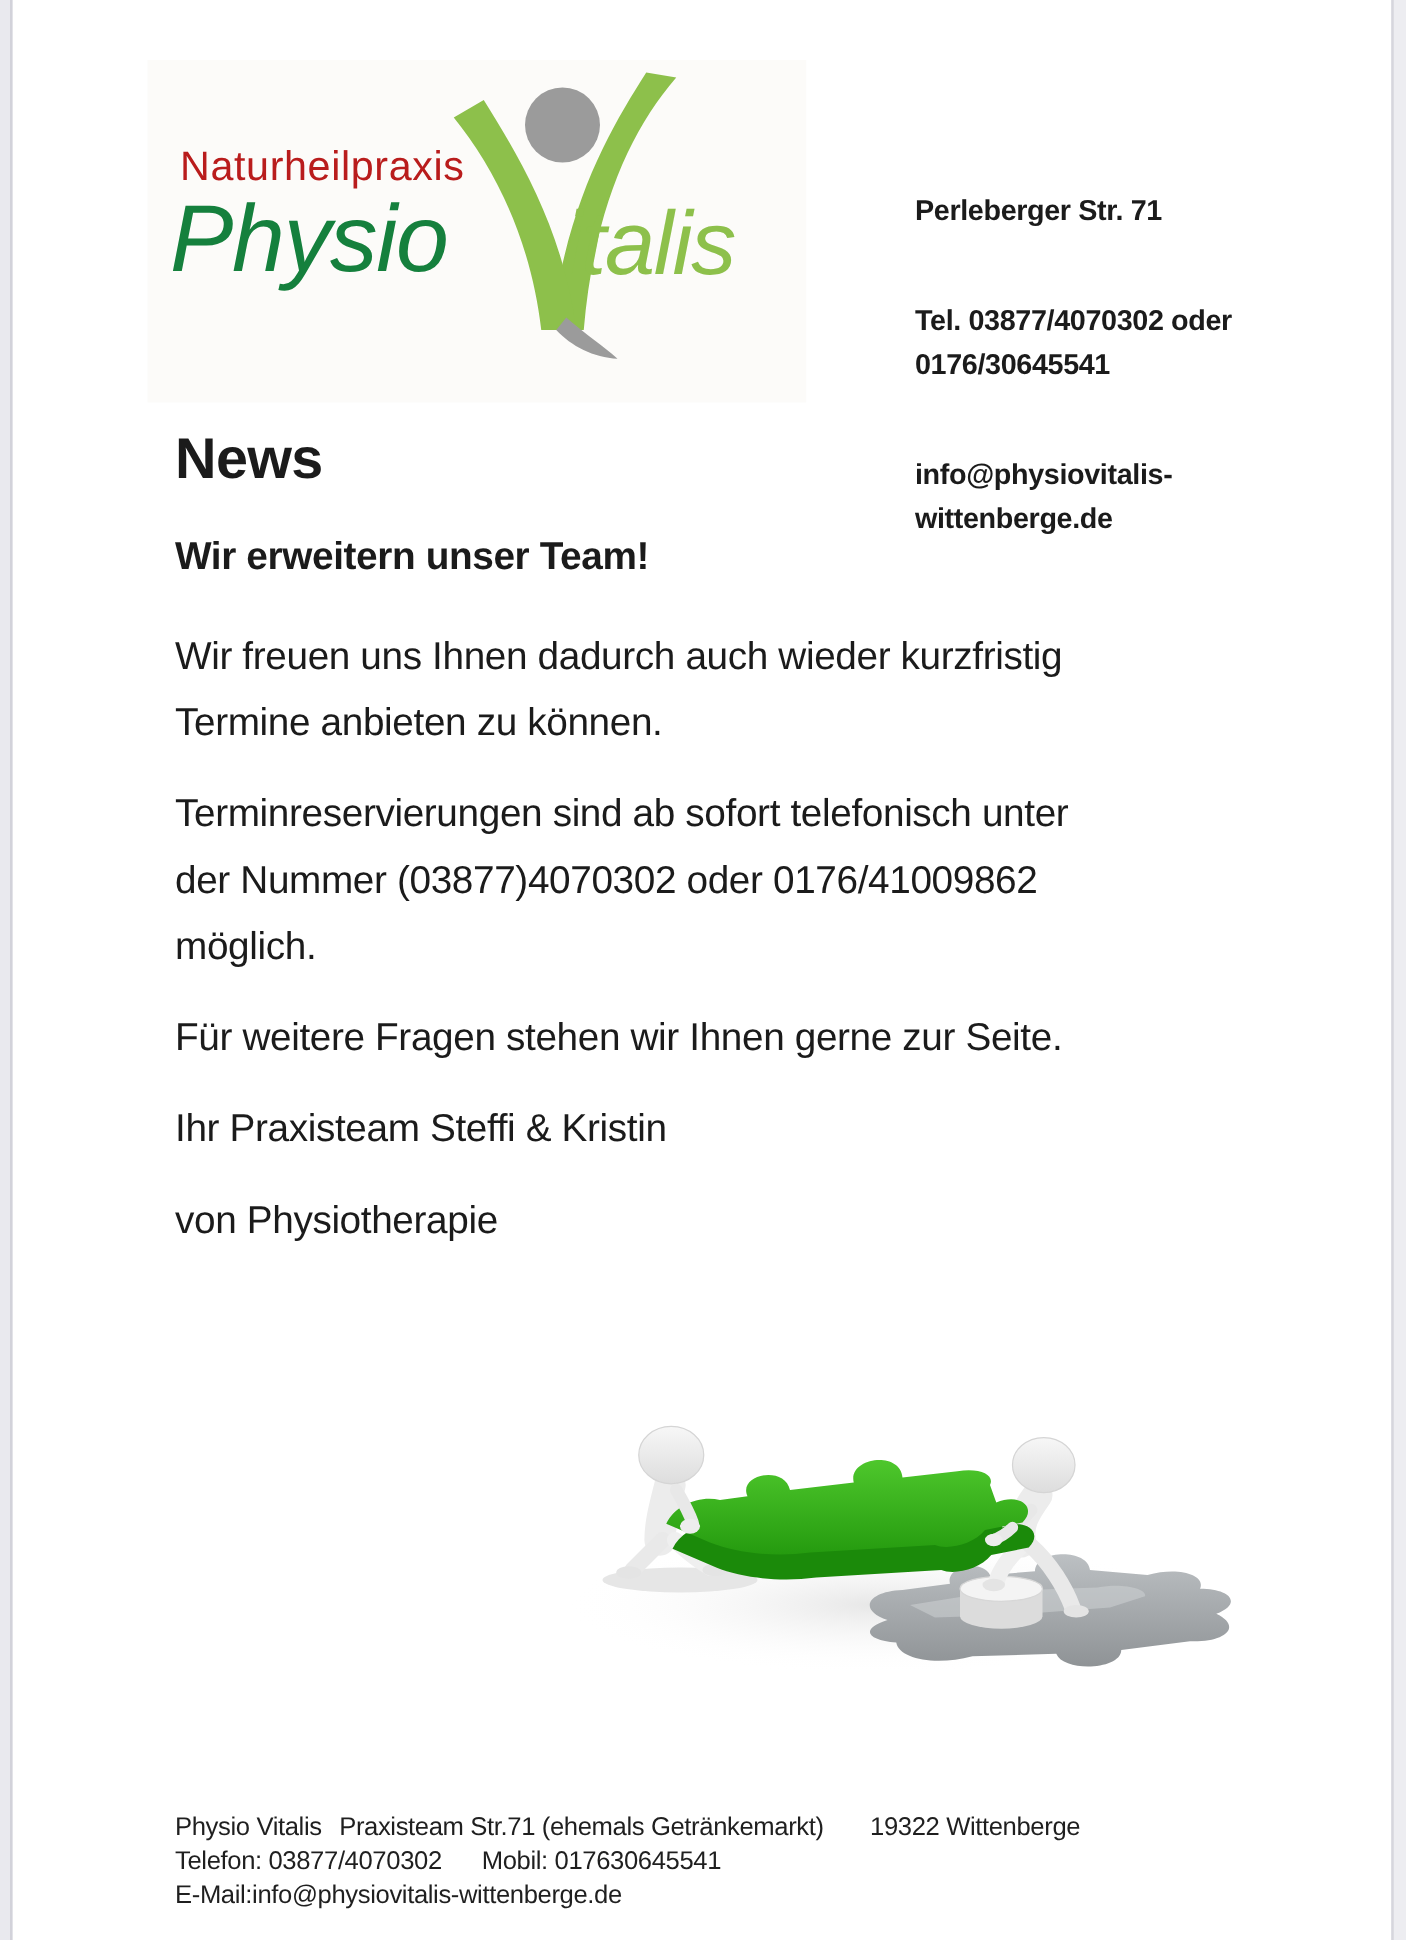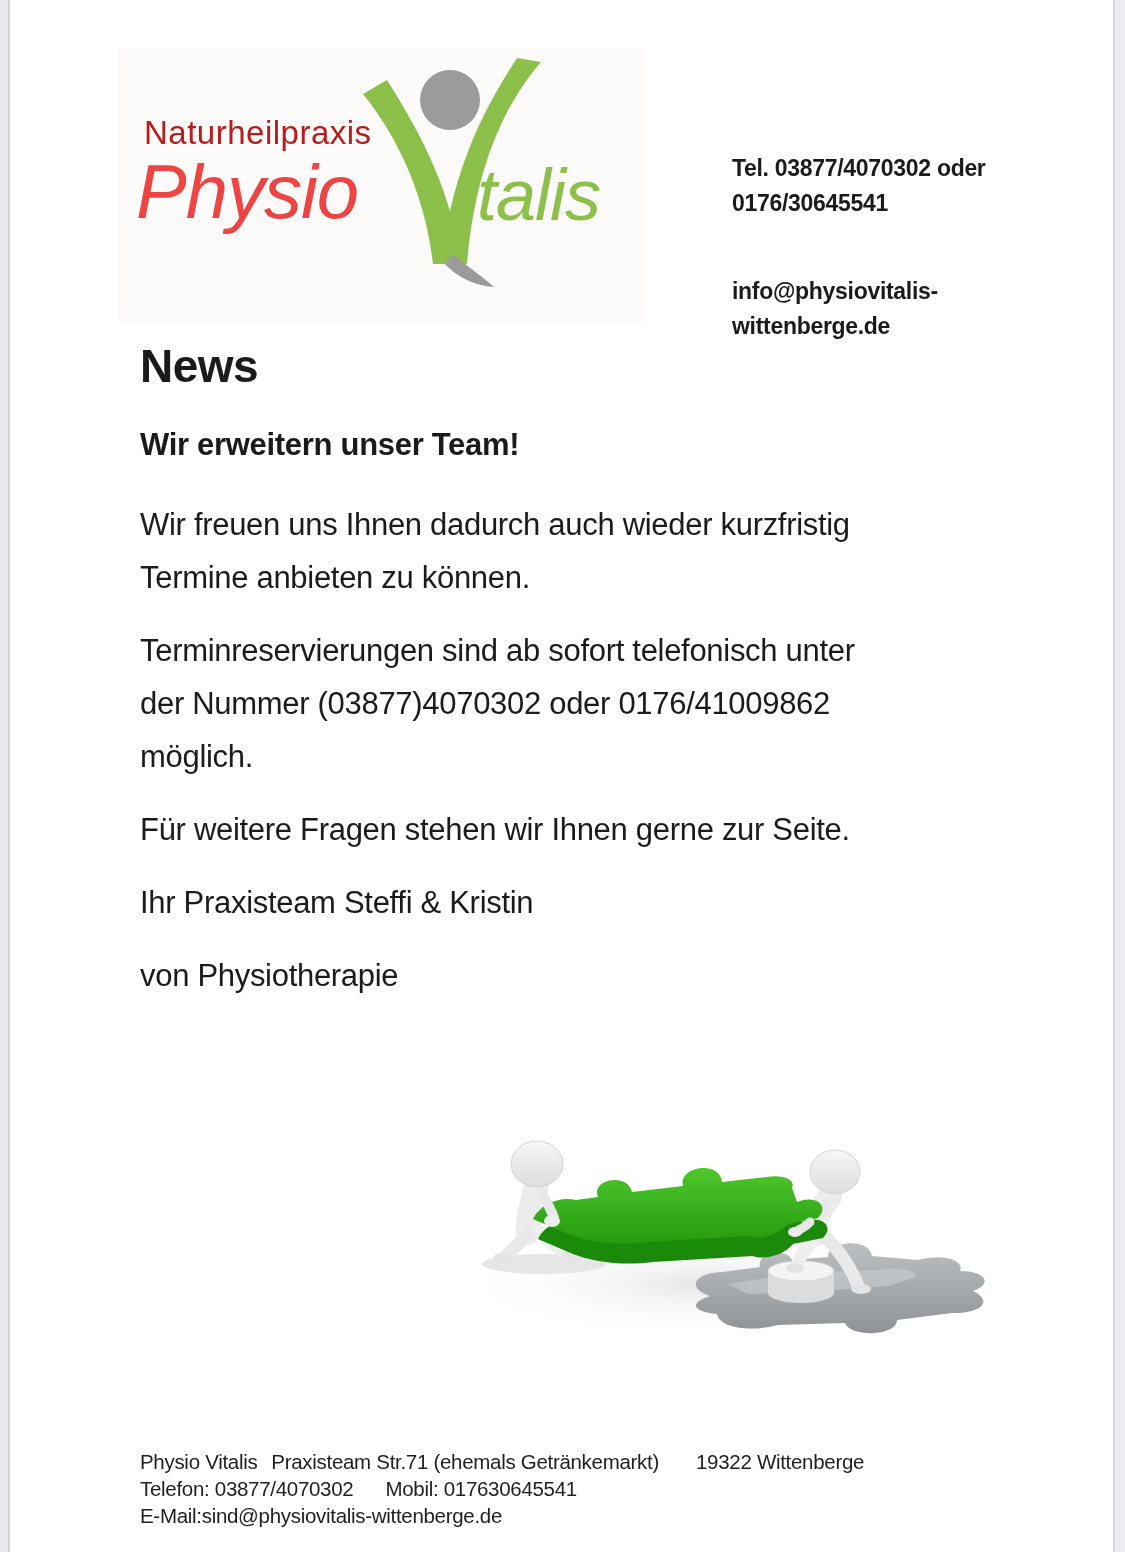--- a/index.html
+++ b/index.html
@@ -19,21 +19,21 @@
   .edge.right { right:0; width:10px; background:#ededf1; border-left:2px solid #d6d6dd; }
 
   
   .logo { position:absolute; left:118px; top:48px; width:527px; height:274px; background:#fcfbf9; }
   .logo-prefix {
     position:absolute; left:26px; top:66px;
     font-size:33px; color:#b91c1c; letter-spacing:0.5px;
   }
   .logo-physio {
     position:absolute; left:18px; top:100px;
-    font-size:76px; font-style:italic; color:#ef4444; letter-spacing:-1px;
+    font-size:76px; font-style:italic; color:#15803d; letter-spacing:-1px;
   }
   .logo-italis {
     position:absolute; left:332px; top:106px;
     font-size:72px; font-style:italic; letter-spacing:-1px;
   }
   .logo-mark { position:absolute; left:235px; top:8px; width:190px; height:234px; }
 
   
   .contact {
     position:absolute; left:732px; top:116px; width:270px;
@@ -81,24 +81,25 @@
     <div class="logo-physio">Physio</div>
     <svg class="logo-mark" viewBox="0 0 190 230" aria-hidden="true">
 
       <path d="M188,4 C150,48 122,112 114,206 L88,206 C100,104 136,44 164,0 Z" fill="#8dc04b"></path>
       <path d="M10,36 C44,78 72,136 80,206 L108,206 C98,128 64,70 34,22 Z" fill="#8dc04b"></path>
 
       <circle cx="97" cy="42" r="30" fill="#9b9b9b"></circle>
 
       <path d="M100,196 C116,210 130,219 141,229 C122,228 104,219 92,206 Z" fill="#9b9b9b"></path>
     </svg>
-    <div class="logo-italis" style="color:#8dc04b;margin-left:12px;">italis</div>
+    <div class="logo-italis" style="color:#8dc04b;">italis</div>
   </div>
 
   <div class="contact">
+    <p>Perleberger Str. 71</p>
     <p>Tel. 03877/4070302 oder
 0176/30645541</p>
     <p>info@physiovitalis-
 wittenberge.de</p>
   </div>
 
   <div class="content">
     <h1>News</h1>
     <h2>Wir erweitern unser Team!</h2>
     <p>Wir freuen uns Ihnen dadurch auch wieder kurzfristig
@@ -201,17 +202,17 @@
   </svg>
 
   <div class="footer">
     <div class="row">
       <span>Physio Vitalis</span><span class="street">Praxisteam Str.71  (ehemals Getränkemarkt)</span><span class="city">19322 Wittenberge</span>
     </div>
     <div class="row">
       <span>Telefon: 03877/4070302</span><span class="mobile">Mobil: 017630645541</span>
     </div>
     <div class="row">
-      <span>E-Mail:sind@physiovitalis-wittenberge.de</span>
+      <span>E-Mail:info@physiovitalis-wittenberge.de</span>
     </div>
   </div>
 
 </div>
 
 </body></html>

